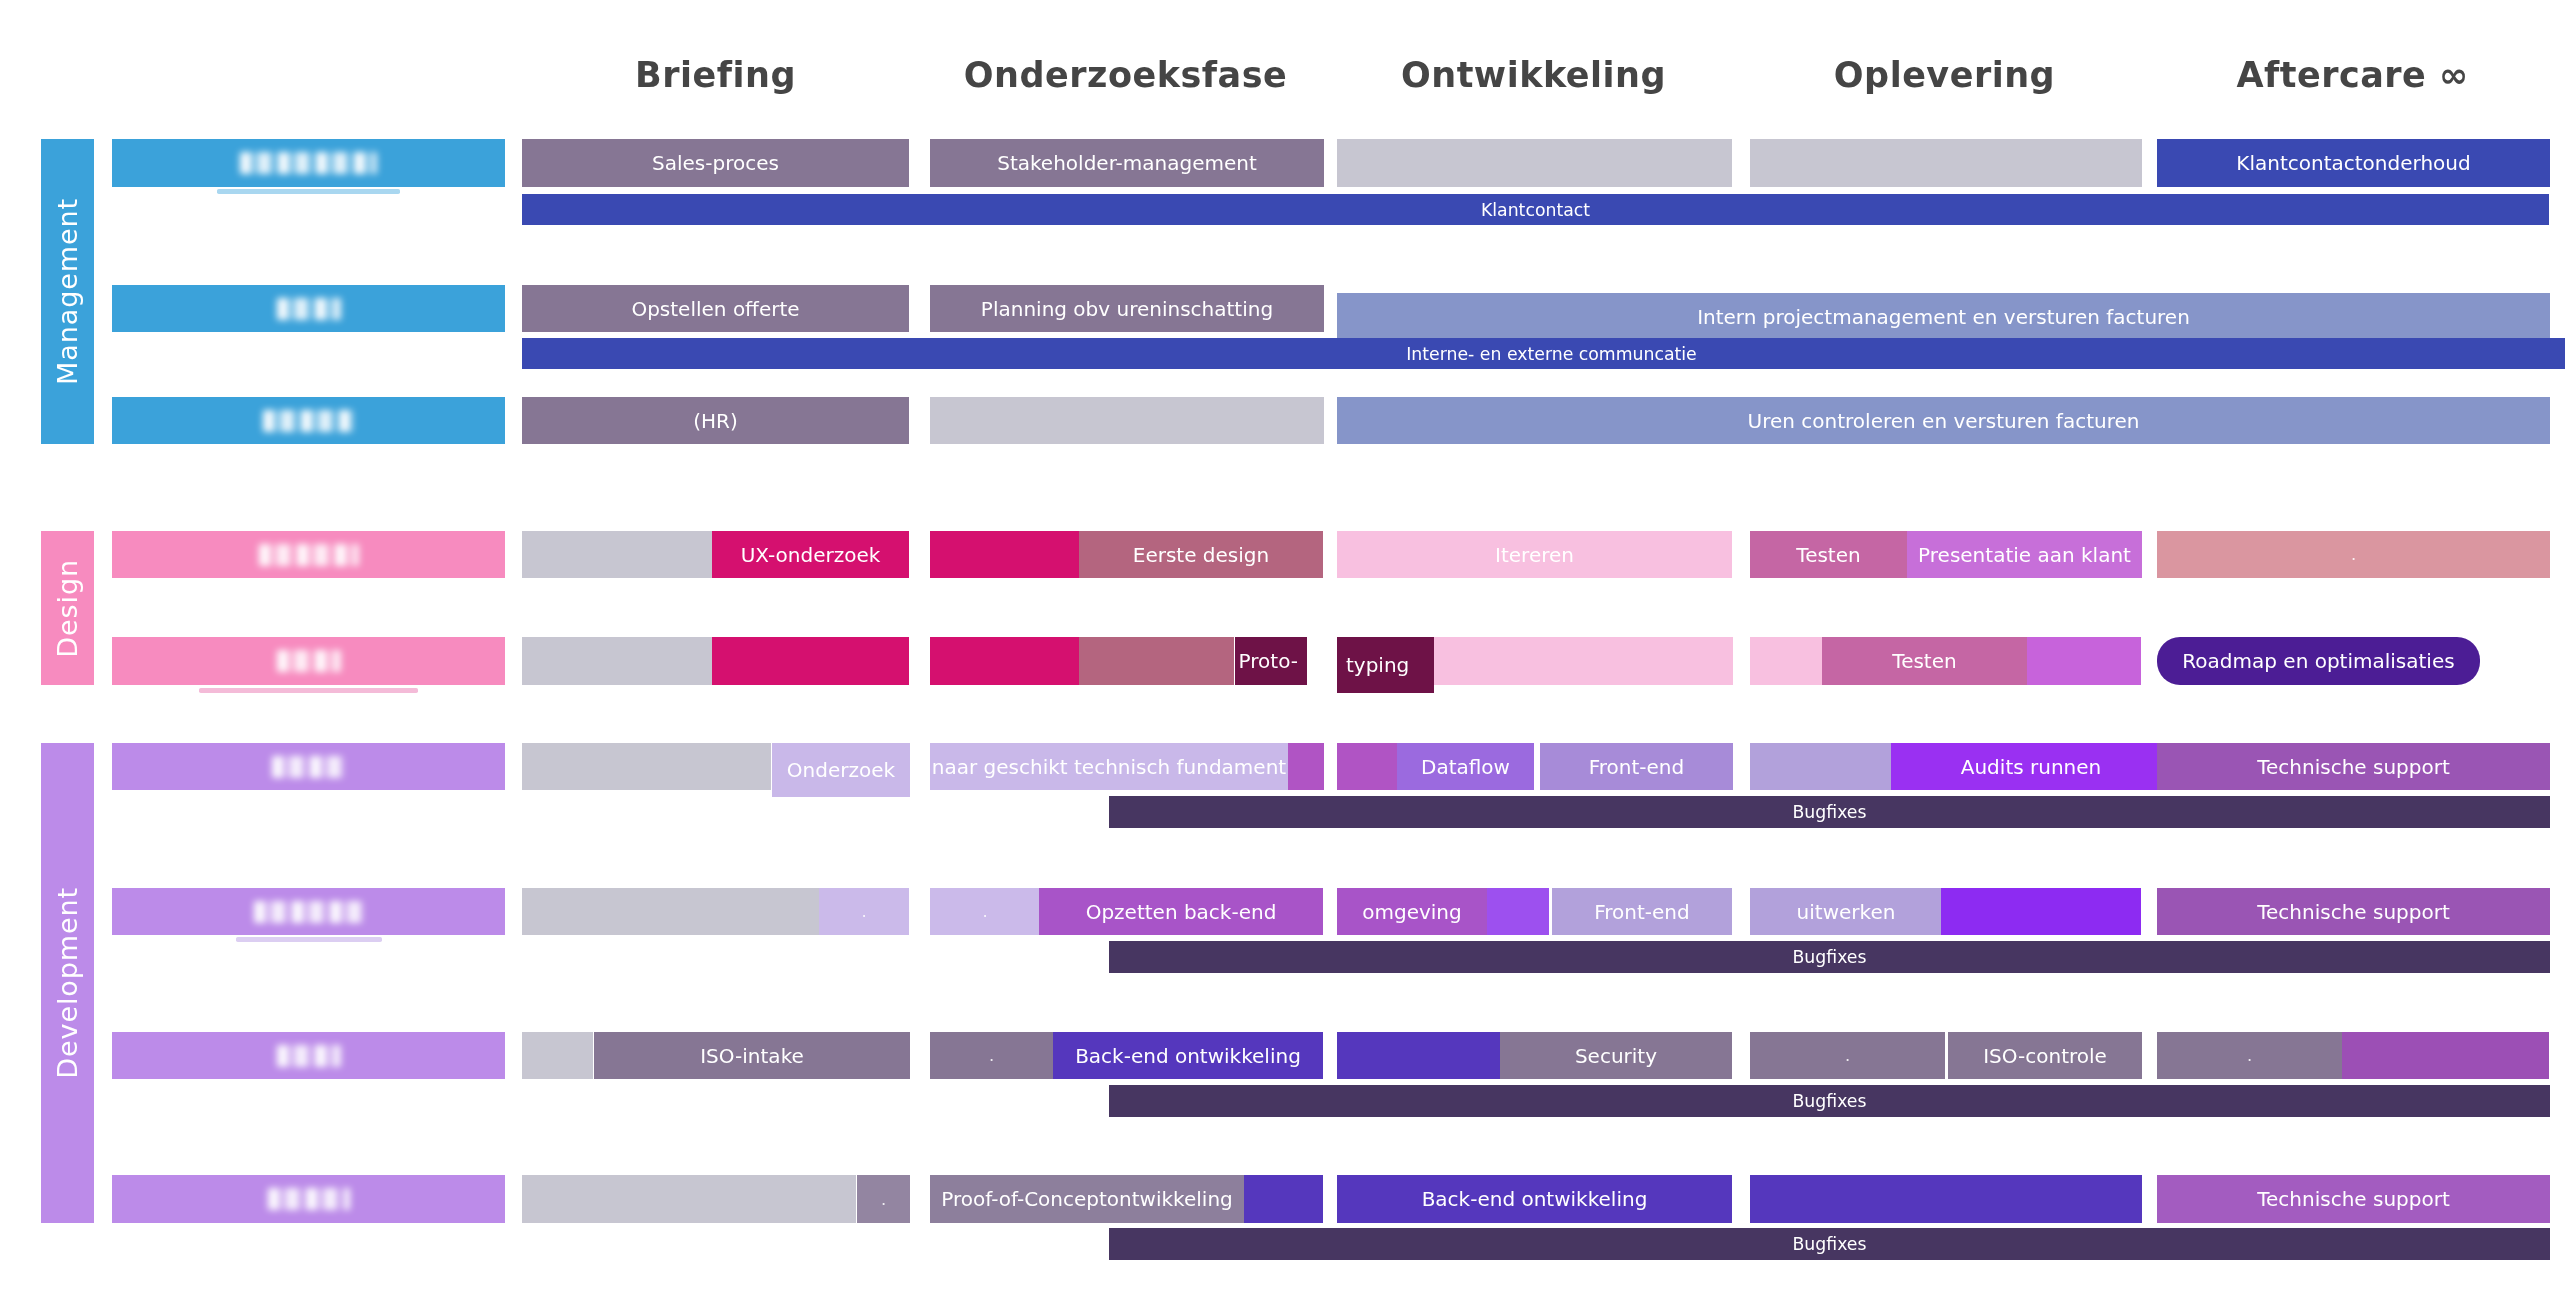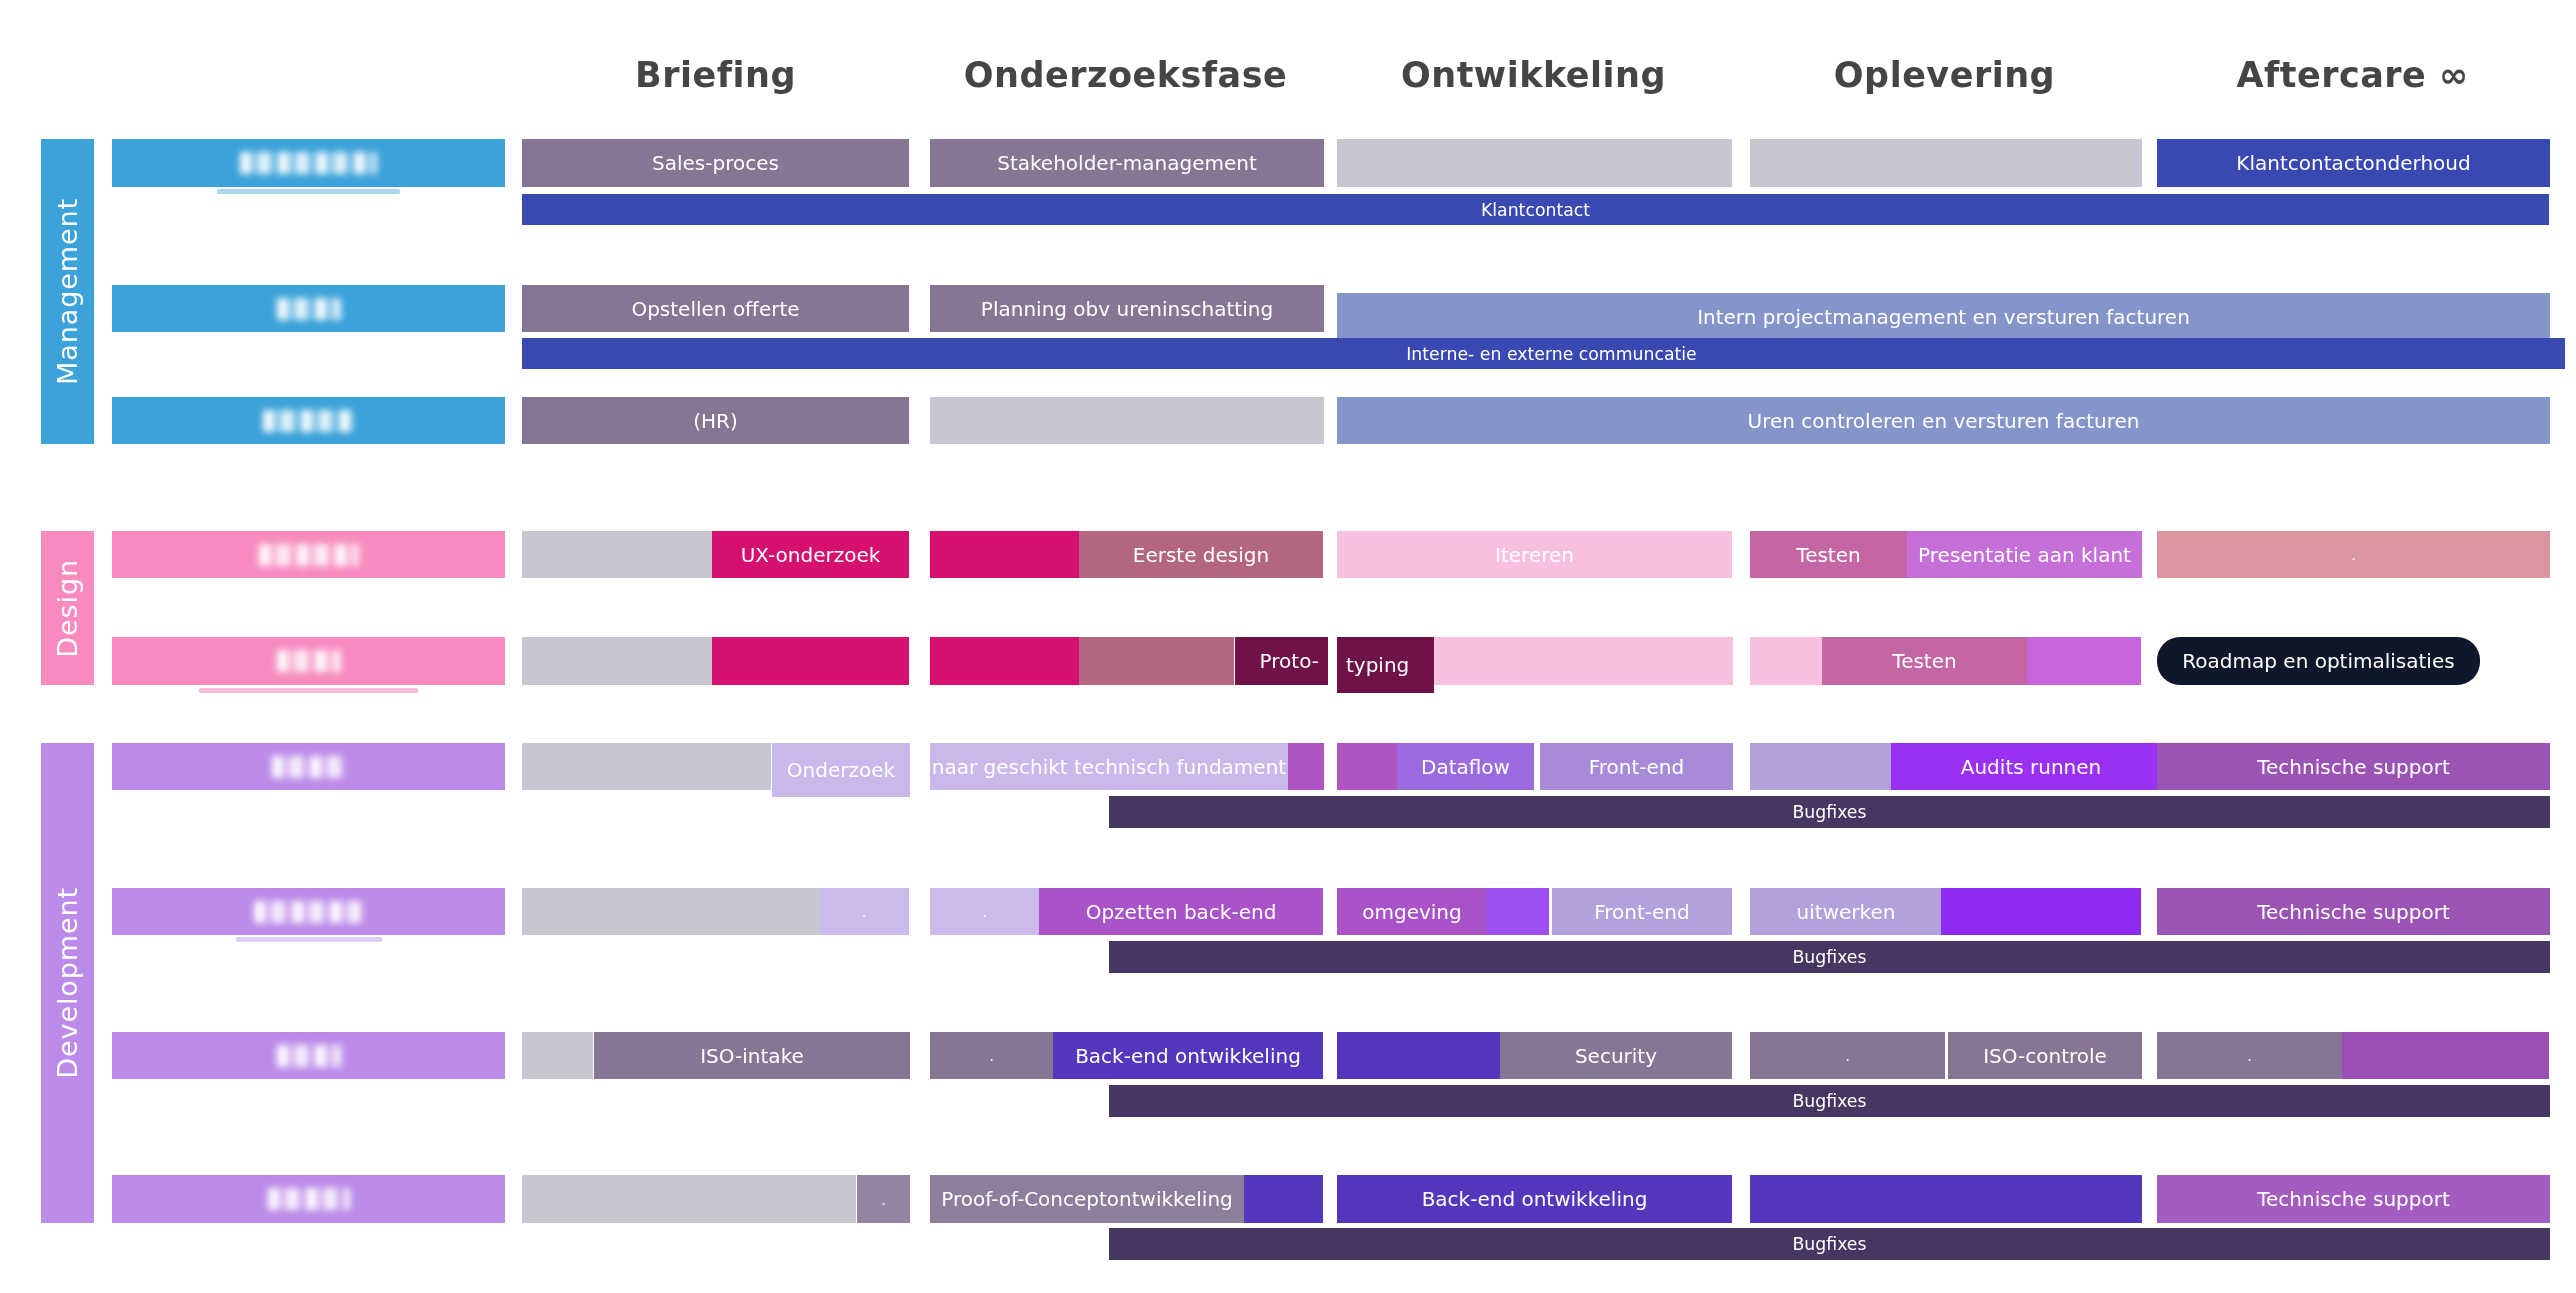--- a/index.html
+++ b/index.html
@@ -127,33 +127,33 @@
       <span class="dot">.</span>
     </div>
     <div class="member-box" style="top: 637px; height: 48px; background: rgb(247, 139, 191);">
       <div class="redact" style="width: 64px;"></div>
     </div>
     <div class="underline" style="left: 199px; top: 688px; width: 219px; background: rgb(244, 187, 216);"></div>
     <div class="seg" style="left: 522px; top: 637px; width: 190px; height: 48px; background: rgb(199, 198, 209);"></div>
     <div class="seg" style="left: 712px; top: 637px; width: 197px; height: 48px; background: rgb(213, 16, 111);"></div>
     <div class="seg" style="left: 930px; top: 637px; width: 150px; height: 48px; background: rgb(213, 16, 111);"></div>
     <div class="seg" style="left: 1079px; top: 637px; width: 155px; height: 48px; background: rgb(180, 101, 127);"></div>
-    <div class="seg align-right" style="left: 1235px; top: 637px; width: 93px; height: 48px; background: rgb(110, 18, 71); padding-left: 15px;">
+    <div class="seg align-right" style="left: 1235px; top: 637px; width: 72px; height: 48px; background: rgb(110, 18, 71); padding-left: 15px;">
       <span>Proto-</span>
     </div>
     <div class="seg align-left" style="left: 1337px; top: 637px; width: 97px; height: 56px; background: rgb(110, 18, 71);">
       <span>typing</span>
     </div>
     <div class="seg" style="left: 1434px; top: 637px; width: 299px; height: 48px; background: rgb(248, 192, 224);"></div>
     <div class="seg" style="left: 1750px; top: 637px; width: 72px; height: 48px; background: rgb(248, 192, 224);"></div>
     <div class="seg" style="left: 1822px; top: 637px; width: 205px; height: 48px; background: rgb(197, 102, 164);">
       <span>Testen</span>
     </div>
     <div class="seg" style="left: 2027px; top: 637px; width: 114px; height: 48px; background: rgb(199, 99, 219);"></div>
-    <div class="seg" style="left: 2157px; top: 637px; width: 323px; height: 48px; background: #0f172a; border-radius: 23px;">
+    <div class="seg" style="left: 2157px; top: 637px; width: 323px; height: 48px; background: #4c1d95; border-radius: 23px;">
       <span>Roadmap en optimalisaties</span>
     </div>
     <div class="group-bar" style="left: 41px; top: 743px; width: 53px; height: 480px; background: rgb(188, 139, 233);">
       <div class="group-label">Development</div>
     </div>
     <div class="member-box" style="top: 743px; height: 47px; background: rgb(188, 139, 233);">
       <div class="redact" style="width: 73px;"></div>
     </div>
     <div class="seg" style="left: 522px; top: 743px; width: 249px; height: 47px; background: rgb(199, 198, 209);"></div>
     <div class="seg" style="left: 772px; top: 743px; width: 138px; height: 54px; background: rgb(201, 184, 233);">

